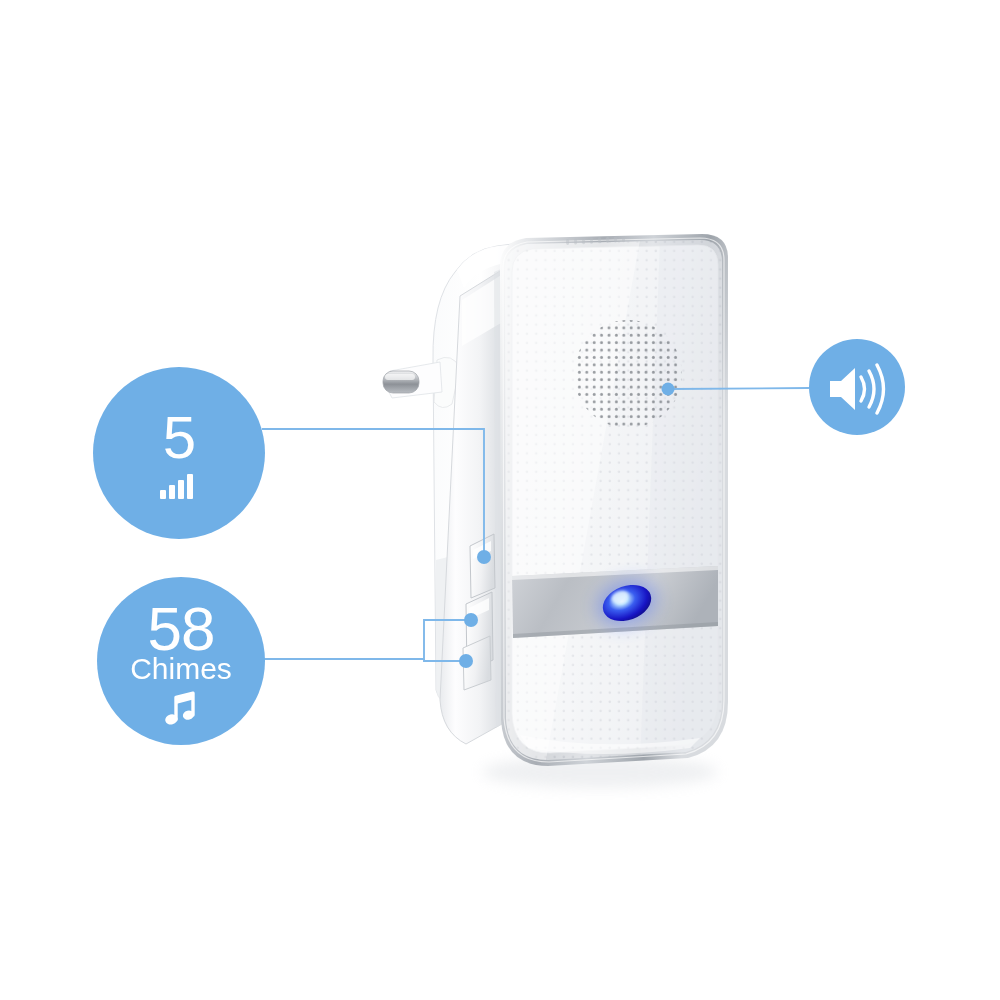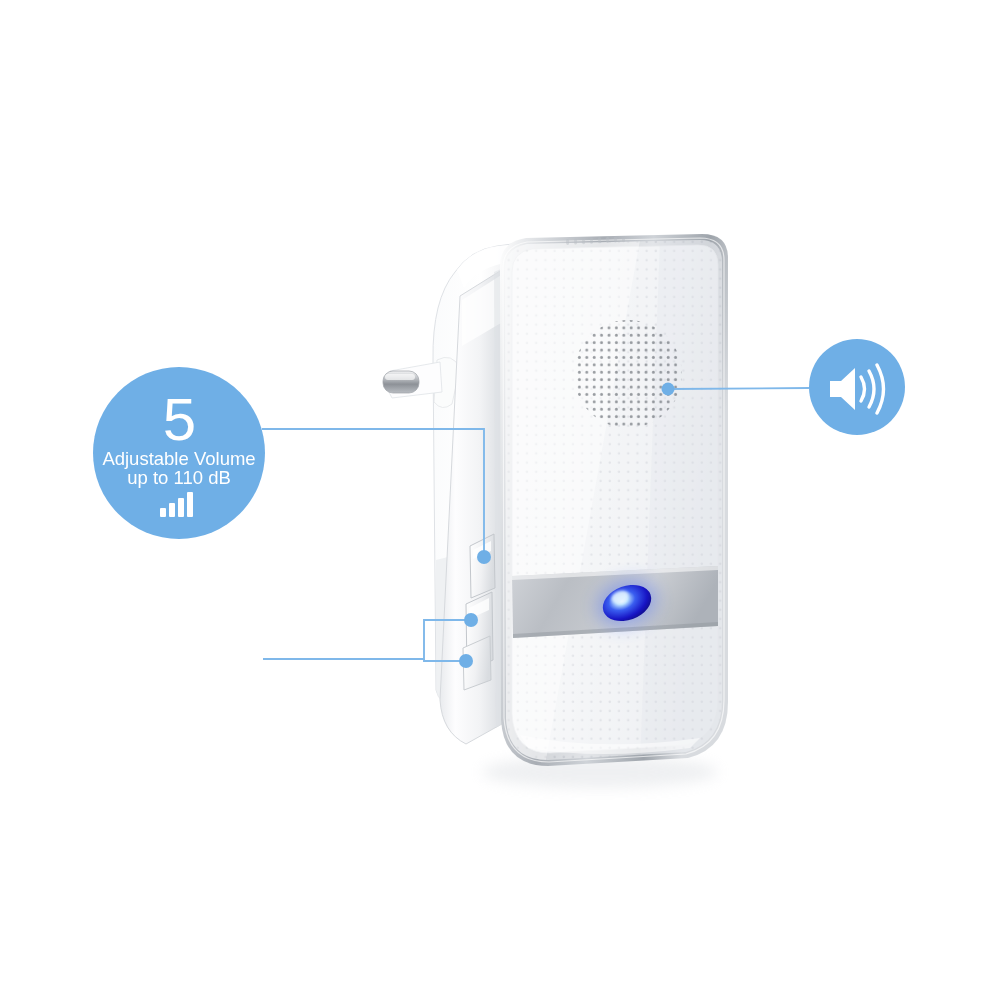--- a/index.html
+++ b/index.html
@@ -290,34 +290,42 @@
     <g fill="#6FAFE6">
       <circle cx="668" cy="389" r="6.5"></circle>
       <circle cx="484" cy="557" r="7"></circle>
       <circle cx="471" cy="620" r="7"></circle>
       <circle cx="466" cy="661" r="7"></circle>
     </g>
   </svg>
 
   <div id="badge-volume" class="badge">
     <span class="big">5</span>
-    <span class="lines">
-      <span>Adjustable Volume</span>
-      <span class="l2">up to 110 dB</span>
-    </span>
     <span class="glyph">
       <svg width="40" height="26" viewBox="0 0 40 26" aria-hidden="true">
         <rect x="1" y="17" width="6" height="9" rx="1" fill="#ffffff"></rect>
         <rect x="10" y="12" width="6" height="14" rx="1" fill="#ffffff"></rect>
         <rect x="19" y="7" width="6" height="19" rx="1" fill="#ffffff"></rect>
         <rect x="28" y="1" width="6" height="25" rx="1" fill="#ffffff"></rect>
       </svg>
     </span>
   </div>
 
+  <div id="badge-chimes" class="badge">
+    <span class="big">58</span>
+    <span class="lines">Chimes</span>
+    <span class="glyph">
+      <svg width="34" height="36" viewBox="0 0 34 36" aria-hidden="true">
+        <path d="M12 30.5 V8.5 L29 4.2 V26" stroke="#ffffff" stroke-width="3.4" fill="none" stroke-linecap="round" stroke-linejoin="round"></path>
+        <path d="M12 8.6 L29 4.3 L29 10.6 L12 14.9 Z" fill="#ffffff"></path>
+        <ellipse cx="7.4" cy="30.4" rx="6.2" ry="5" transform="rotate(-14 7.4 30.4)" fill="#ffffff"></ellipse>
+        <ellipse cx="24.4" cy="26.1" rx="5.6" ry="4.5" transform="rotate(-14 24.4 26.1)" fill="#ffffff"></ellipse>
+      </svg>
+    </span>
+  </div>
 
   <div id="badge-speaker" class="badge">
     <span class="glyph">
       <svg width="62" height="58" viewBox="0 0 62 58" aria-hidden="true">
         <path d="M4 21 H15 L29 8 V50 L15 37 H4 Z" fill="#ffffff"></path>
         <path d="M35 17 Q42 29 35 41" stroke="#ffffff" stroke-width="3.4" fill="none" stroke-linecap="round"></path>
         <path d="M43 11 Q53 29 43 47" stroke="#ffffff" stroke-width="3.4" fill="none" stroke-linecap="round"></path>
         <path d="M51 5  Q64 29 51 53" stroke="#ffffff" stroke-width="3.4" fill="none" stroke-linecap="round"></path>
       </svg>
     </span>

